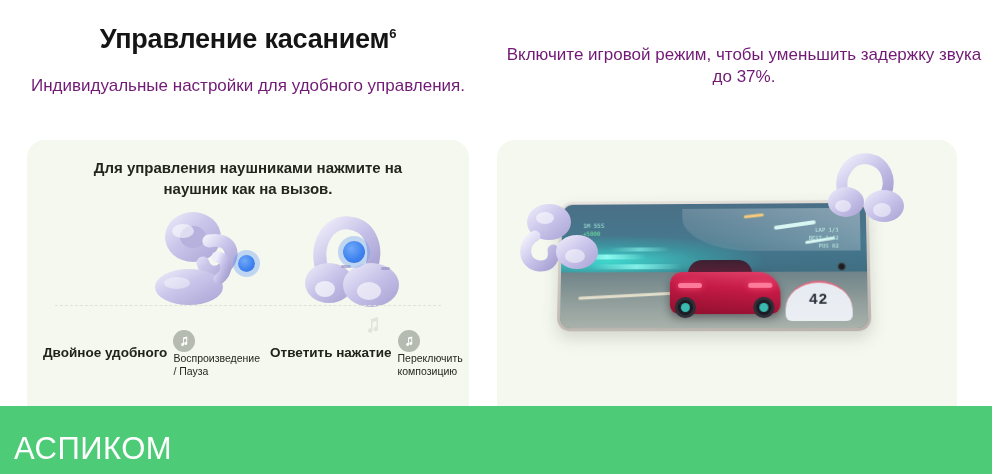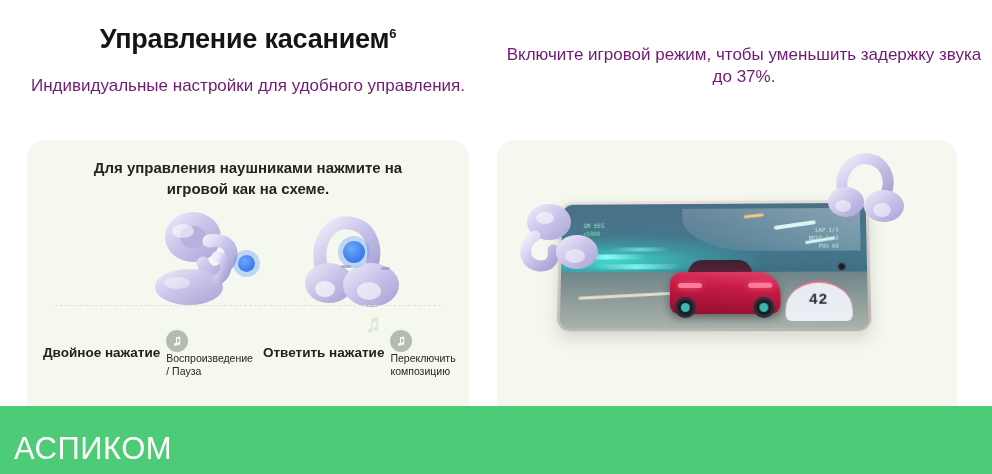--- a/index.html
+++ b/index.html
@@ -412,21 +412,21 @@
     </div>
     <div class="head-col">
       <p class="head-sub">Включите игровой режим, чтобы уменьшить задержку звука до 37%.</p>
     </div>
   </div>
 
   <div class="cards">
 
     <div class="card card-left">
 
-      <p class="card-heading">Для управления наушниками нажмите на игровой как на схеме.</p>
+      <p class="card-heading">Для управления наушниками нажмите на наушник как на вызов.</p>
 
       <div class="buds-row">
 
         <svg class="bud bud-a" viewBox="0 0 130 110">
           <defs>
             <linearGradient id="gA" x1="0" y1="0" x2="1" y2="1">
               <stop offset="0%" stop-color="#f0eefb"></stop>
               <stop offset="45%" stop-color="#c9c5ea"></stop>
               <stop offset="100%" stop-color="#a9a4d4"></stop>
             </linearGradient>
@@ -459,21 +459,21 @@
 
         <div class="tap-dot dot-a"></div>
         <div class="tap-dot dot-b"></div>
       </div>
 
       <div class="divider"></div>
 
       <div class="legend">
 
         <div class="legend-group grp-double">
-          <div class="gesture-label">Двойное нажатие</div>
+          <div class="gesture-label">Двойное удобного</div>
           <div class="actions">
             <div class="action">
               <span class="circ">
                 <svg width="12" height="12" viewBox="0 0 12 12" aria-hidden="true">
                   <path d="M9.2 1.5 L5.1 2.6 V8.1 a1.45 1.45 0 1 0 0.95 1.35 V4.1 l2.2-0.6 V7.1 a1.45 1.45 0 1 0 0.95 1.35 Z" fill="#ffffff"></path>
                 </svg>
               </span>
               <span class="action-text">Воспроизведение / Пауза</span>
             </div>
           </div>

